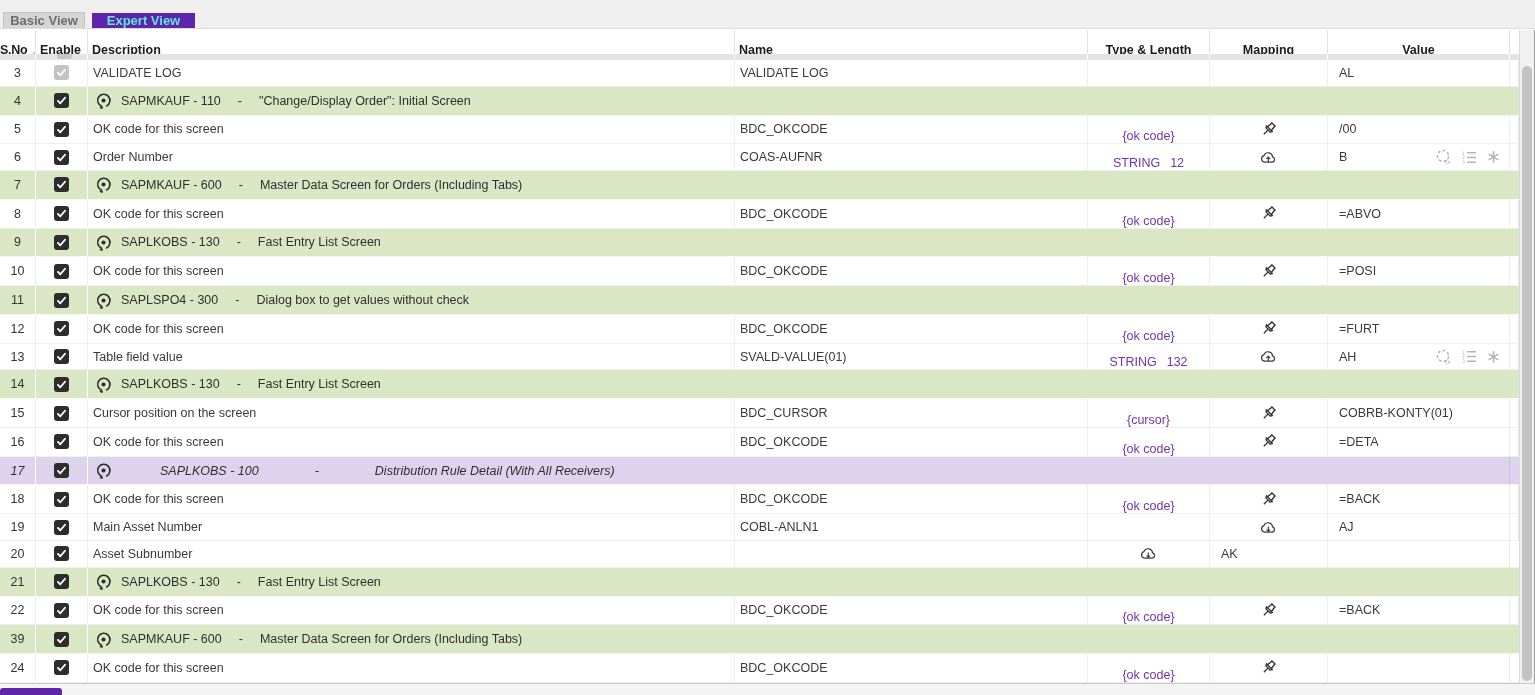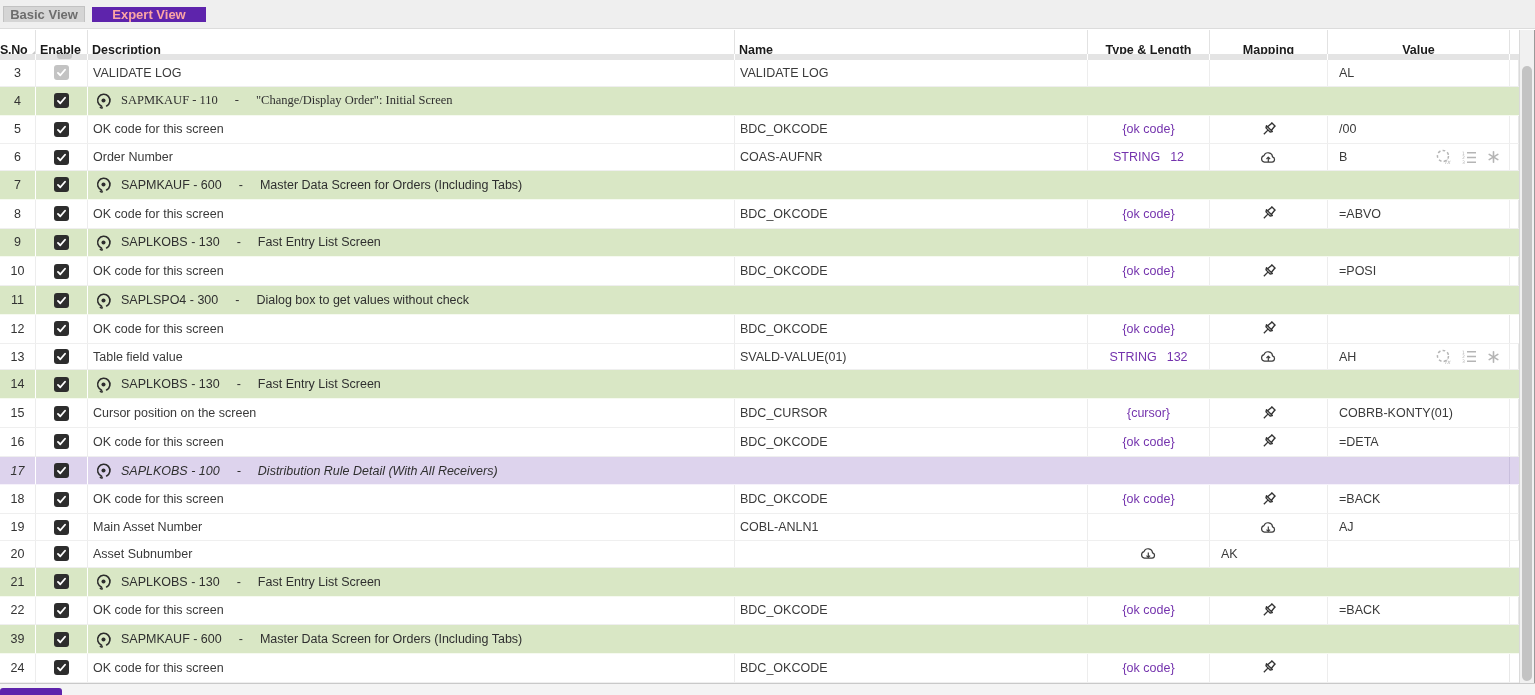--- a/index.html
+++ b/index.html
@@ -2,26 +2,26 @@
 <html><head>
 <meta charset="utf-8">
 <style>
   * { margin:0; padding:0; box-sizing:border-box; }
   html,body { width:1535px; height:695px; overflow:hidden; background:#fff;
     font-family:"Liberation Sans","DejaVu Sans",sans-serif; }
   .app { position:relative; width:1535px; height:695px; background:#fff; overflow:hidden; }
 
   
   .topbar { position:absolute; left:0; top:0; width:100%; height:29px;
-    background:#efefef; border-bottom:1px solid #dcdcdc; display:flex; align-items:center; }
+    background:#efefef; border-bottom:1px solid #dcdcdc; display:flex; align-items:flex-end; }
   .tab { display:flex; align-items:center; justify-content:center; font-weight:bold;
     font-size:13px; cursor:pointer; }
   .tab.basic { margin-left:3px; width:82px; background:#d5d5d5; color:#6d6d6d;
     border:1px solid #c2c2c2; border-bottom:none; }
-  .tab.expert { margin-left:7px; width:114px; background:#5e24ac; color:#fca5a5; }
+  .tab.expert { margin-left:7px; width:103px; background:#5e24ac; color:#5eead4; }
 
   
   .grid-cols { display:grid; grid-template-columns:36px 52px 647px 353px 122px 118px 182px 9px; }
 
   .grid-header { position:absolute; left:0; top:30px; width:1519px; height:41px;
     background:#fff; border-bottom:2px solid #8f8f8f; }
   .grid-header .hc { display:flex; align-items:center; font-size:12.5px; font-weight:bold;
     color:#1b1b1b; border-right:1px solid #e2e2e2; white-space:nowrap; overflow:hidden; }
   .hc.sno { padding-left:0; letter-spacing:-0.3px; }
   .hc.enable { padding-left:4px; }
@@ -46,27 +46,27 @@
   .row.purple { background:#ddd3ed; border-bottom:1px solid #f6f2fb;font-style:italic; }
   .cell { display:flex; align-items:center; font-size:12.5px; color:#3a3a3a;
     white-space:nowrap; overflow:hidden; border-right:1px solid #ededed; }
   .row.green .cell, .row.purple .cell { border-right-color:transparent; }
   .row.green .cell.c-sno, .row.purple .cell.c-sno,
   .row.green .cell.c-enable, .row.purple .cell.c-enable { border-right-color:#ffffff; }
   .cell.c-sno { justify-content:center; color:#333; }
   .cell.c-enable { justify-content:center; }
   .cell.c-desc { padding-left:5px; }
   .cell.c-name { padding-left:5px; }
-  .cell.c-type { justify-content:center; color:#7433ad; }
+  .cell.c-type { justify-content:center; color:#7433ad;align-items:flex-end; }
   .cell.c-type .tlen { margin-left:10px; }
   .cell.c-map { justify-content:center; }
   .cell.c-value { padding-left:11px; justify-content:flex-start; position:relative; }
   .cell.c-stub { border-right:1px solid #e8e8e8; }
   .cell.c-merged { padding-left:7px; gap:0; border-right:1px solid #c3cbb4; }
-  .row.purple .cell.c-merged { border-right:1px solid #c9bfdd; }
+  .row.purple .cell.c-merged { border-right:1px solid #c9bfdd;gap:39px; }
 
   .merged-label { margin-left:9px; font-size:12.5px; color:#2f2f2f; }
   .merged-sep { margin:0 17px; color:#2f2f2f; }
   .merged-title { color:#2f2f2f; }
 
   
   .checkbox { width:15px; height:15px; border-radius:3px; background:#2d2d2d;
     display:flex; align-items:center; justify-content:center; cursor:pointer; }
   .checkbox.disabled { background:#c3c3c3; }
 
@@ -148,21 +148,21 @@
         <div class="cell c-sno">4</div>
         <div class="cell c-enable">
           <div class="checkbox">
             <span>
               <svg width="11" height="11" viewBox="0 0 14 14">
                 <polyline points="2.5,7.5 5.5,10.5 11.5,3.5" fill="none" stroke="#fff" stroke-width="2.4" stroke-linecap="round" stroke-linejoin="round"></polyline>
               </svg>
             </span>
           </div>
         </div>
-        <div class="cell c-merged" style="grid-column: 3 / 8; font-family: Liberation Serif, serif;">
+        <div class="cell c-merged" style="grid-column: 3 / 8;">
           <div>
             <svg width="17" height="17" viewBox="0 0 16 16">
               <path d="M10.9 13.1 A5.8 5.8 0 1 0 6.3 13.4" fill="none" stroke="#2c2c2c" stroke-width="1.5" stroke-linecap="round"></path>
               <circle cx="8" cy="8" r="1.9" fill="#2c2c2c"></circle>
               <path d="M5.0 14.4 a1.7 1.7 0 0 0 1.9 .5" fill="none" stroke="#2c2c2c" stroke-width="1.4" stroke-linecap="round"></path>
             </svg>
           </div>
           <div class="merged-label">SAPMKAUF - 110</div>
           <div class="merged-sep">-</div>
           <div class="merged-title">"Change/Display Order": Initial Screen</div>
@@ -426,20 +426,23 @@
             <svg width="17" height="17" viewBox="0 0 16 16">
               <g transform="rotate(45 8 8)" stroke="#333" fill="none" stroke-width="1.25" stroke-linejoin="round">
                 <path d="M5.3 1.4h5.4"></path>
                 <path d="M6.1 1.4 L5.5 6.8 M9.9 1.4 L10.5 6.8"></path>
                 <path d="M4.1 6.8 h7.8 l-1.1 1.8 h-5.6 z"></path>
                 <path d="M8 8.8 V14.2"></path>
               </g>
             </svg>
           </div>
         </div>
+        <div class="cell c-value">
+          <div>=FURT</div>
+        </div>
         <div class="cell c-stub"></div>
       </div>
       <div class="row grid-cols">
         <div class="cell c-sno">13</div>
         <div class="cell c-enable">
           <div class="checkbox">
             <span>
               <svg width="11" height="11" viewBox="0 0 14 14">
                 <polyline points="2.5,7.5 5.5,10.5 11.5,3.5" fill="none" stroke="#fff" stroke-width="2.4" stroke-linecap="round" stroke-linejoin="round"></polyline>
               </svg>

